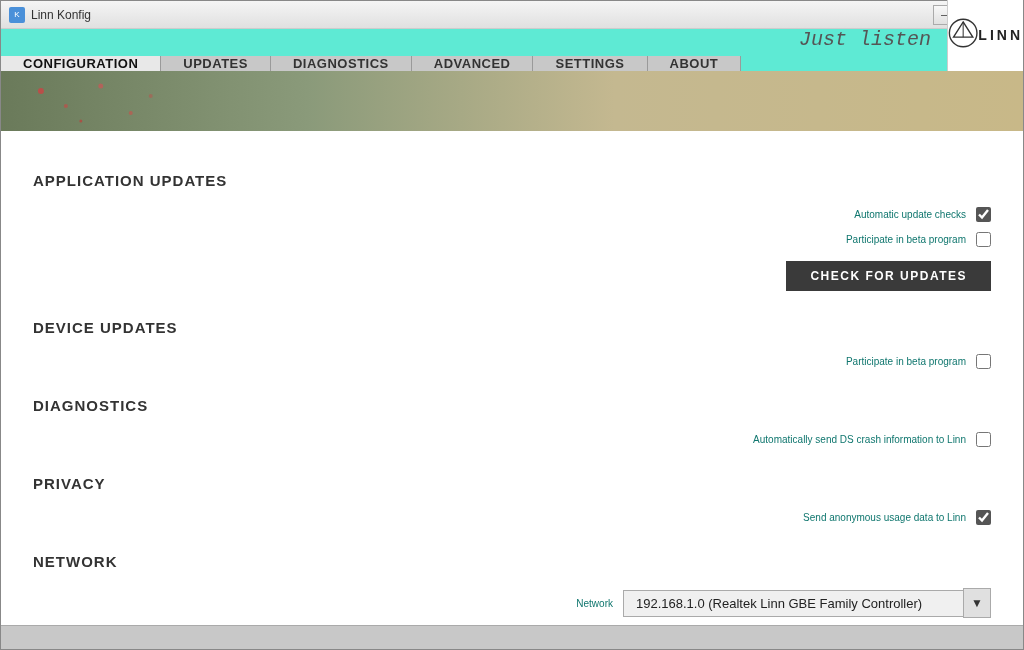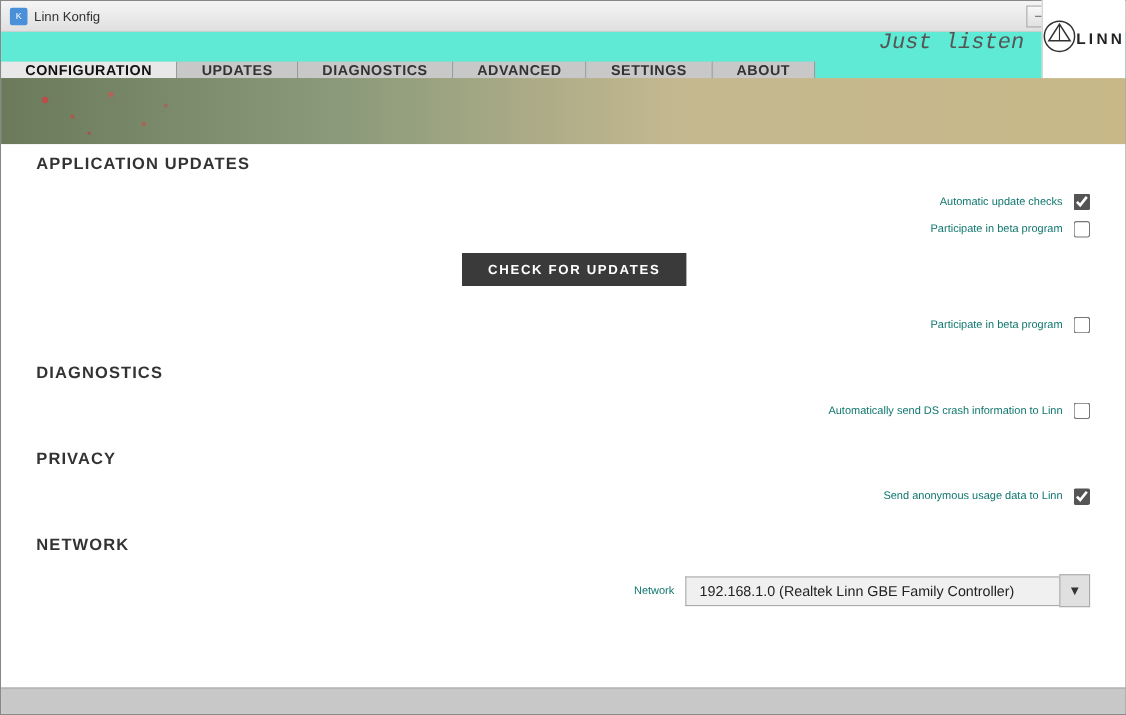--- a/index.html
+++ b/index.html
@@ -160,21 +160,21 @@
       position: absolute;
       width: 100%;
       height: 100%;
     }
 
     
     .content {
       background: white;
       flex: 1;
       overflow-y: auto;
-      padding: 10px 32px 24px 32px;
+      padding: 41px 32px 24px 32px;
     }
 
     .section-title {
       font-size: 15px;
       font-weight: 700;
       letter-spacing: 1px;
       color: #333;
       margin-bottom: 18px;
       text-transform: uppercase;
     }
@@ -219,21 +219,21 @@
       font-size: 12px;
       font-weight: 600;
       letter-spacing: 1.5px;
       cursor: pointer;
       margin-top: 4px;
       text-transform: uppercase;
     }
 
     .form-row-btn {
       display: flex;
-      justify-content: center;
+      justify-content: flex-end;
       padding-right: 0;
       margin-right: 0;
     }
 
     .network-select-wrapper {
       display: flex;
       align-items: center;
       gap: 0;
     }
 
@@ -359,20 +359,21 @@
           <label class="form-label">Participate in beta program</label>
           <input type="checkbox" class="checkbox-input" style="">
         </div>
         <div class="form-row form-row-btn">
           <button class="check-for-updates-btn">CHECK FOR UPDATES</button>
         </div>
       </div>
     </div>
 
     <div class="section">
+      <div class="section-title">DEVICE UPDATES</div>
       <div class="form-rows">
         <div class="form-row">
           <label class="form-label">Participate in beta program</label>
           <input type="checkbox" class="checkbox-input" style="">
         </div>
       </div>
     </div>
 
     <div class="section">
       <div class="section-title">DIAGNOSTICS</div>

